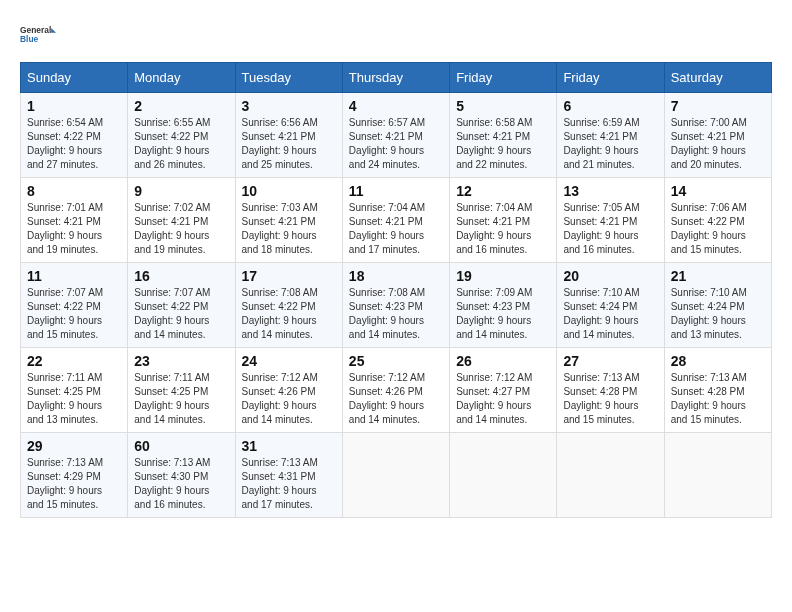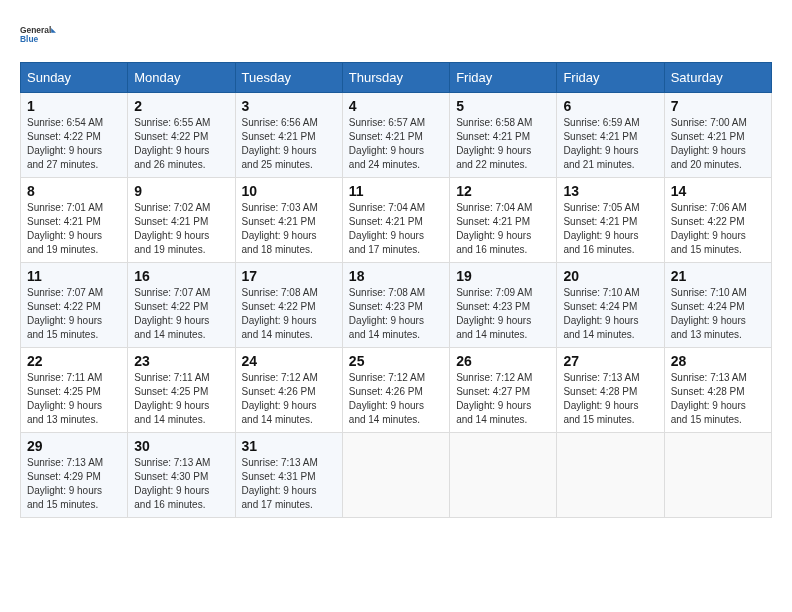--- a/index.html
+++ b/index.html
@@ -229,21 +229,21 @@
           <span class="day-num">28</span>
           <div class="day-info">Sunrise: 7:13 AM<br>Sunset: 4:28 PM<br>Daylight: 9 hours and 15 minutes.</div>
         </td>
       </tr>
       <tr>
         <td>
           <span class="day-num">29</span>
           <div class="day-info">Sunrise: 7:13 AM<br>Sunset: 4:29 PM<br>Daylight: 9 hours and 15 minutes.</div>
         </td>
         <td>
-          <span class="day-num">30</span>
+          <span class="day-num">60</span>
           <div class="day-info">Sunrise: 7:13 AM<br>Sunset: 4:30 PM<br>Daylight: 9 hours and 16 minutes.</div>
         </td>
         <td>
           <span class="day-num">31</span>
           <div class="day-info">Sunrise: 7:13 AM<br>Sunset: 4:31 PM<br>Daylight: 9 hours and 17 minutes.</div>
         </td>
         <td class="empty"></td>
         <td class="empty"></td>
         <td class="empty"></td>
         <td class="empty"></td>

